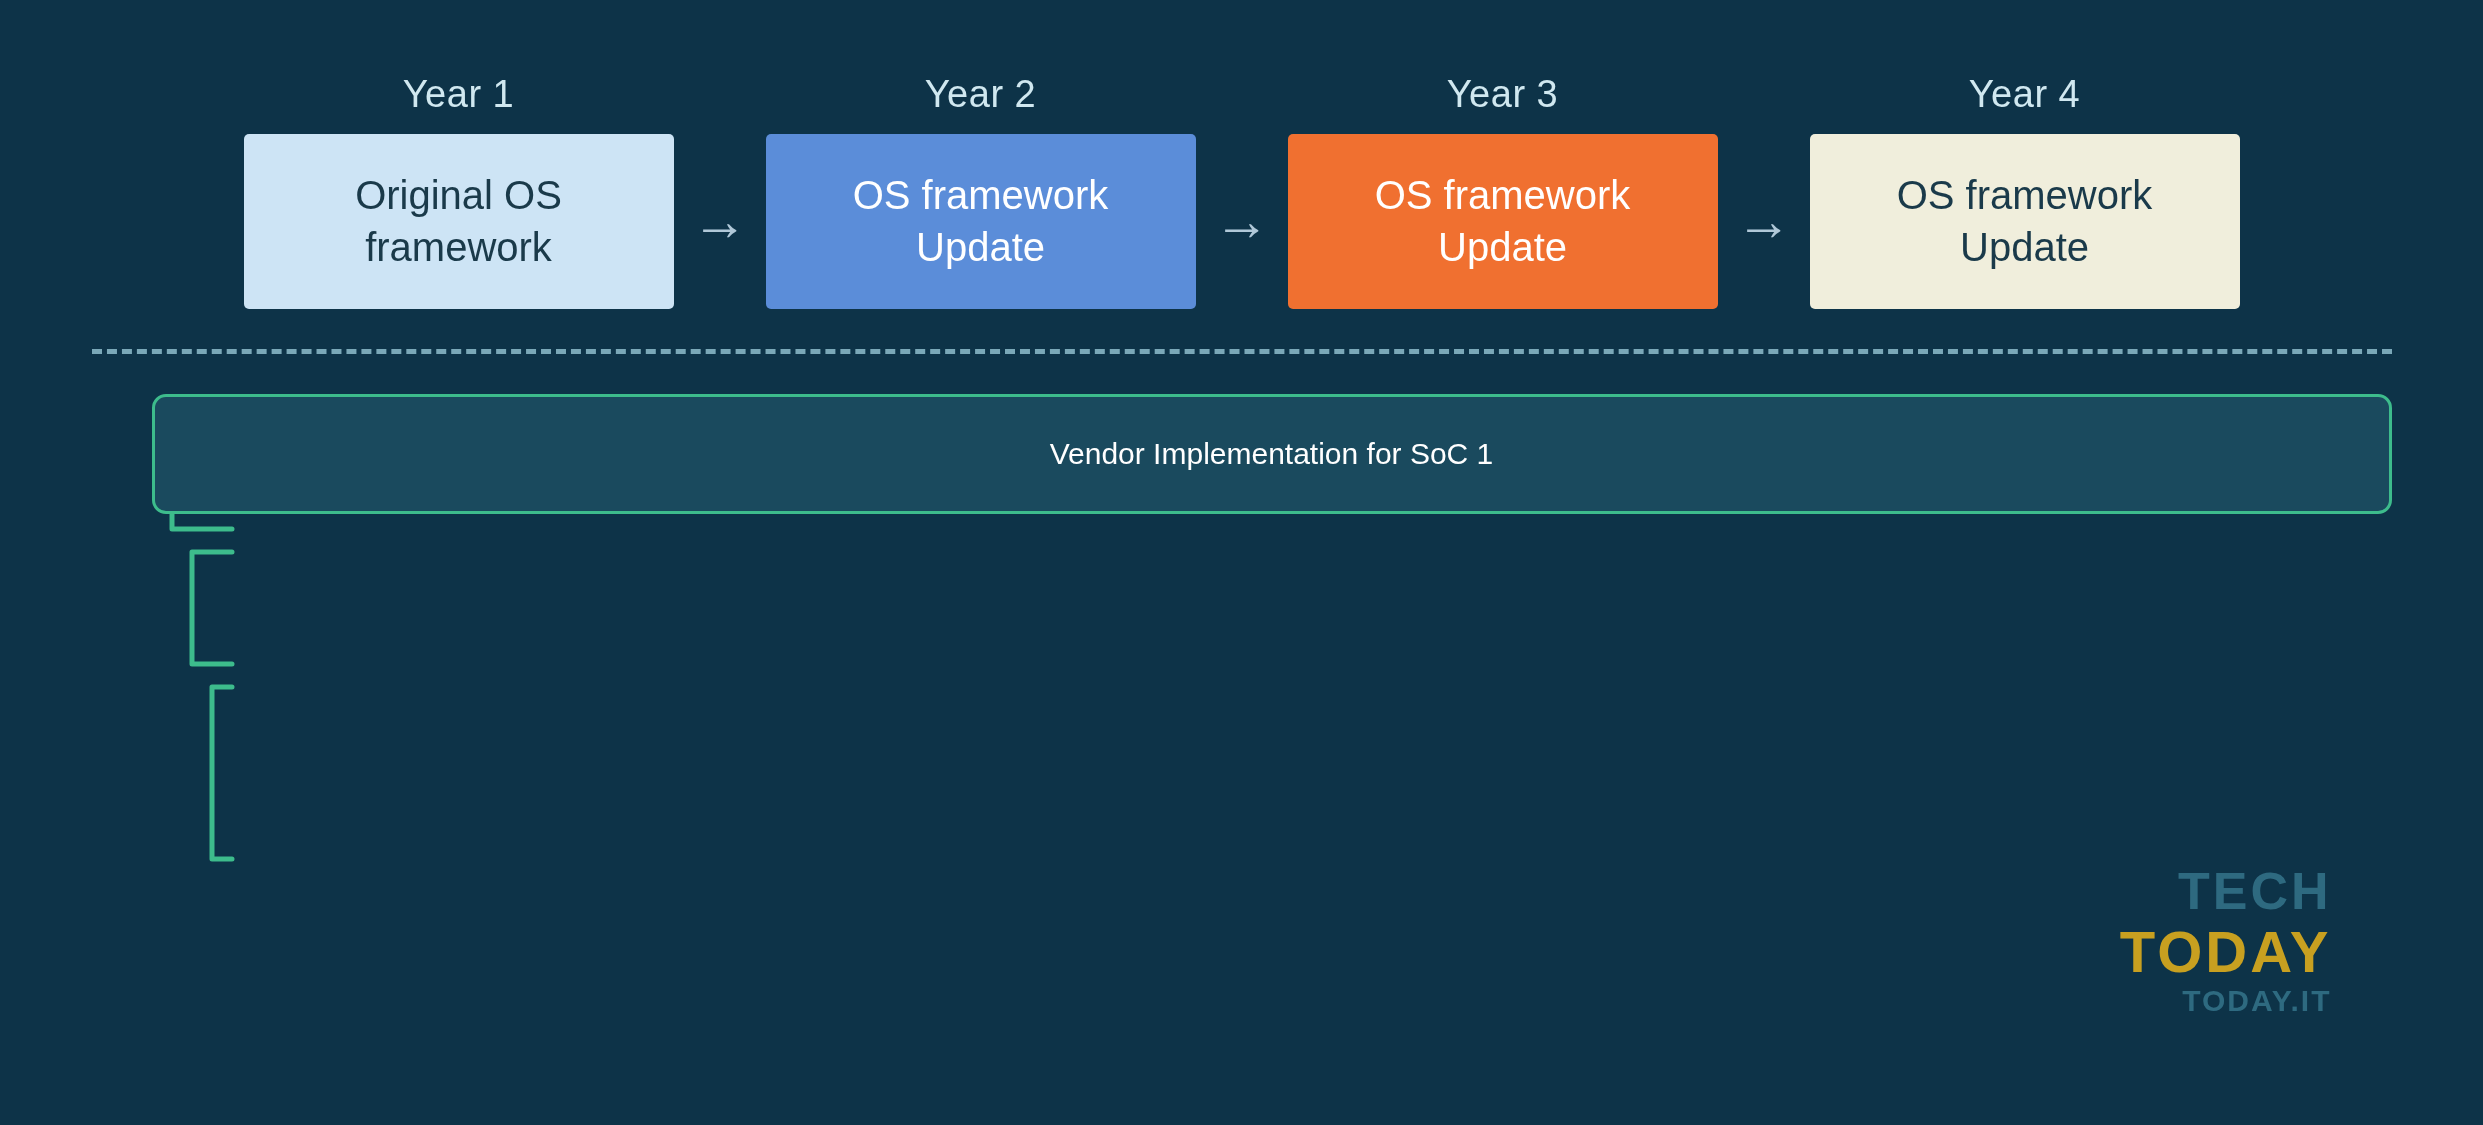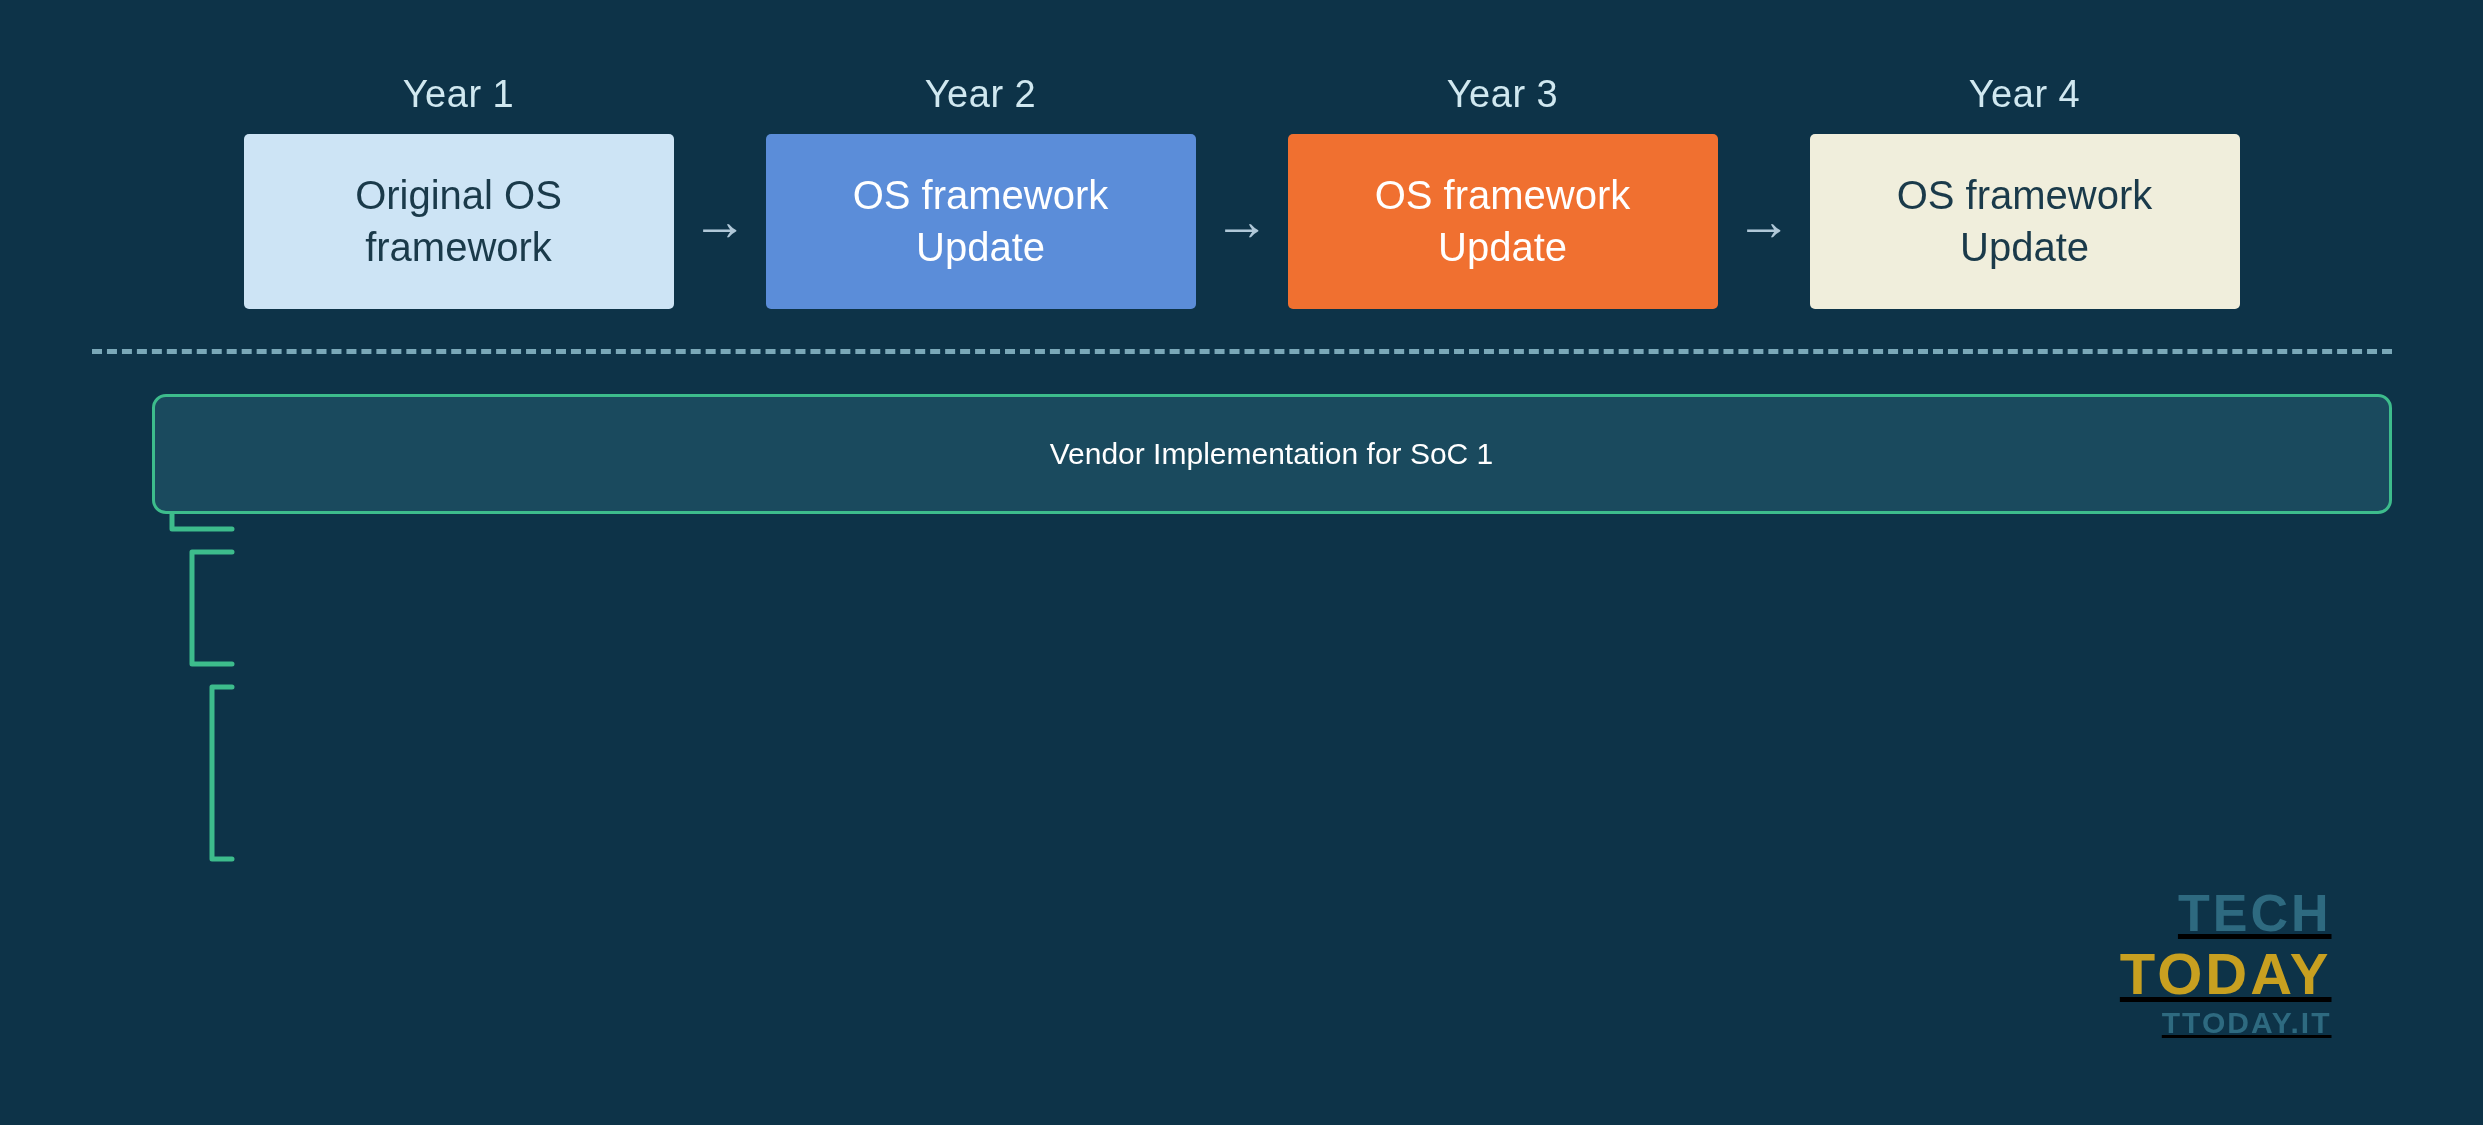--- a/index.html
+++ b/index.html
@@ -145,25 +145,24 @@
       height: 200px;
       width: calc(100% - 120px);
       margin-left: 120px;
       border-radius: 14px 14px 14px 14px;
       margin-top: -3px;
     }
 
     
     .watermark {
       position: absolute;
-      bottom: 14px;
+      bottom: 36px;
       right: 60px;
       text-align: right;
       line-height: 1.1;
-      text-decoration: underline;
     }
 
     .watermark-tech {
       font-size: 52px;
       font-weight: 900;
       color: #2e6a80;
       letter-spacing: 3px;
     }
 
     .watermark-today {
@@ -256,18 +255,18 @@
         <span>Vendor Implementation for SoC 1</span>
       </div>
 
 
 
     </div>
 
     <div class="watermark">
       <div class="watermark-tech">TECH</div>
       <div class="watermark-today">TODAY</div>
-      <div class="watermark-url">TTODAY.IT</div>
+      <div class="watermark-url">TODAY.IT</div>
     </div>
 
   </div>
 
 </div>
 
 </body></html>

